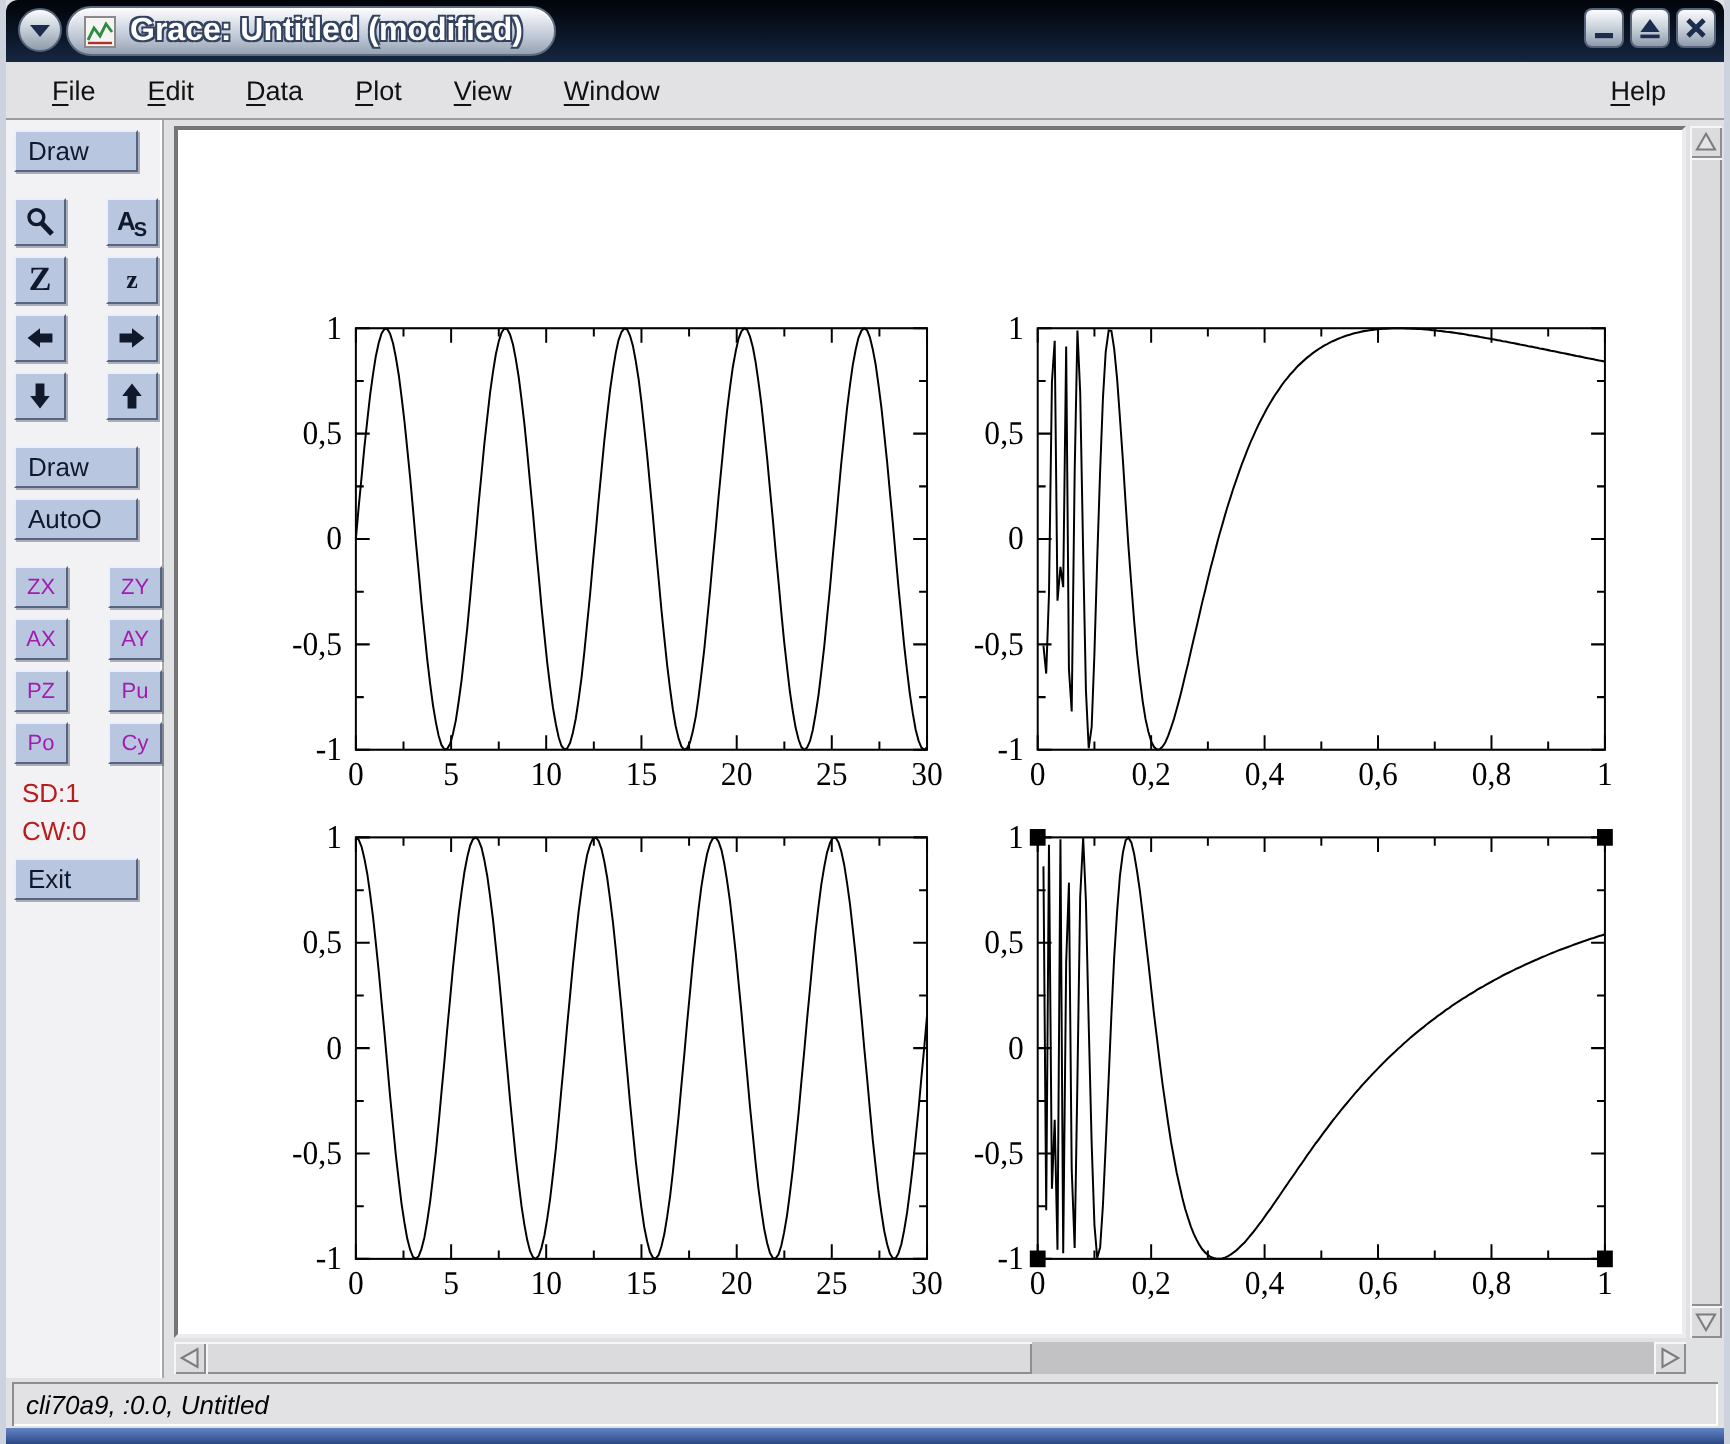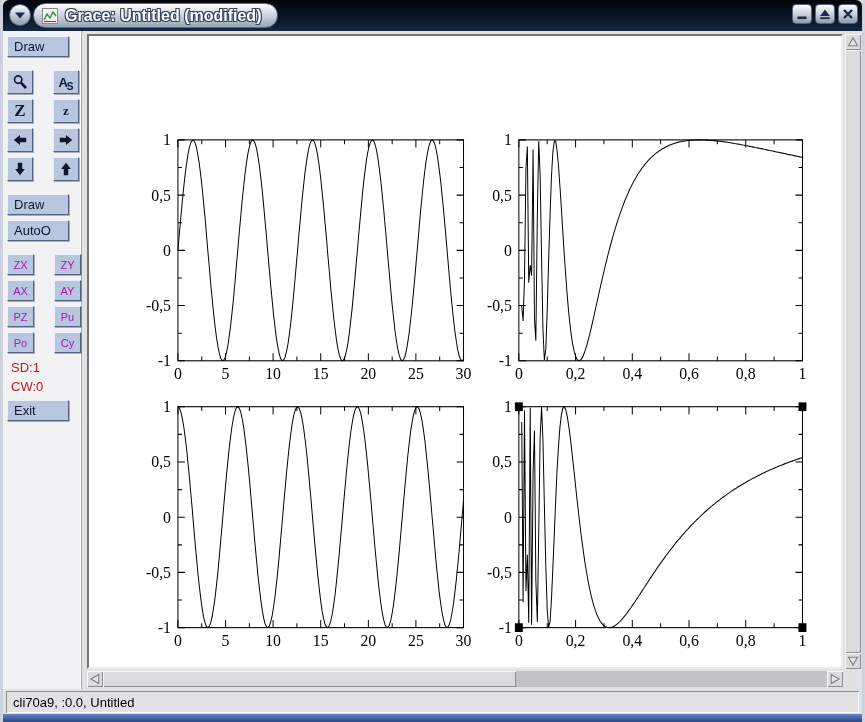--- a/index.html
+++ b/index.html
@@ -68,21 +68,21 @@
     box-shadow:inset 1px 1px 0 #f6f6f8,inset -1px -1px 0 #8e8e90;
     display:flex;align-items:center;justify-content:center;box-sizing:border-box;}
   .sb-track{flex:1;position:relative;background:#c2c2c4;}
   .sb-thumb{position:absolute;background:#dbdbdd;
     box-shadow:inset 1px 1px 0 #f6f6f8,inset -1px -1px 0 #8e8e90;}
   .sb-thumb.v{left:0;top:0;width:16px;height:100%;}
   .sb-thumb.h{left:0;top:0;height:16px;width:57%;}
   
   .statusbar{height:22px;flex:0 0 22px;margin:2px 3px 1px 3px;background:#e2e2e4;box-sizing:border-box;
     box-shadow:inset 1px 1px 0 #8d8d90,inset -1px -1px 0 #fdfdfd;
-    font-size:13px;display:flex;align-items:center;padding:0 7px;}
+    font-size:13px;display:flex;align-items:center;padding:0 7px;font-style:italic;}
   .bottom-edge{height:8px;flex:0 0 8px;background:linear-gradient(180deg,#6484c4 0%,#3c5a99 70%,#2c4784 100%);}
 </style>
 </head>
 <body>
 
 <div class="window">
 
   <div class="titlebar">
     <div class="tb-menu-circle">
       <svg width="10" height="7" viewBox="0 0 10 7">
@@ -110,20 +110,34 @@
           </svg>
       </div>
       <div class="win-btn">
         <svg width="12" height="12" viewBox="0 0 12 12">
             <path d="M2 2 L10 10 M10 2 L2 10" stroke="#1b2c4e" stroke-width="2.4"></path>
           </svg>
       </div>
     </div>
   </div>
 
+  <div class="menubar">
+    <div class="menu-left" id="menu-left">
+        <div class="menu-item"><u>F</u>ile</div>
+        <div class="menu-item"><u>E</u>dit</div>
+        <div class="menu-item"><u>D</u>ata</div>
+        <div class="menu-item"><u>P</u>lot</div>
+        <div class="menu-item"><u>V</u>iew</div>
+        <div class="menu-item"><u>W</u>indow</div>
+      </div>
+    <div class="menu-spacer"></div>
+    <div class="menu-help" id="menu-help">
+        <div class="menu-item"><u>H</u>elp</div>
+      </div>
+  </div>
 
 
   <div class="main">
 
     <div class="toolbar">
       <div class="tb-wide bevel">Draw</div>
       <div class="tb-gap"></div>
       <div class="tb-row">
         <div class="tb-icon-btn bevel">
           <svg width="17" height="17" viewBox="0 0 17 17">

